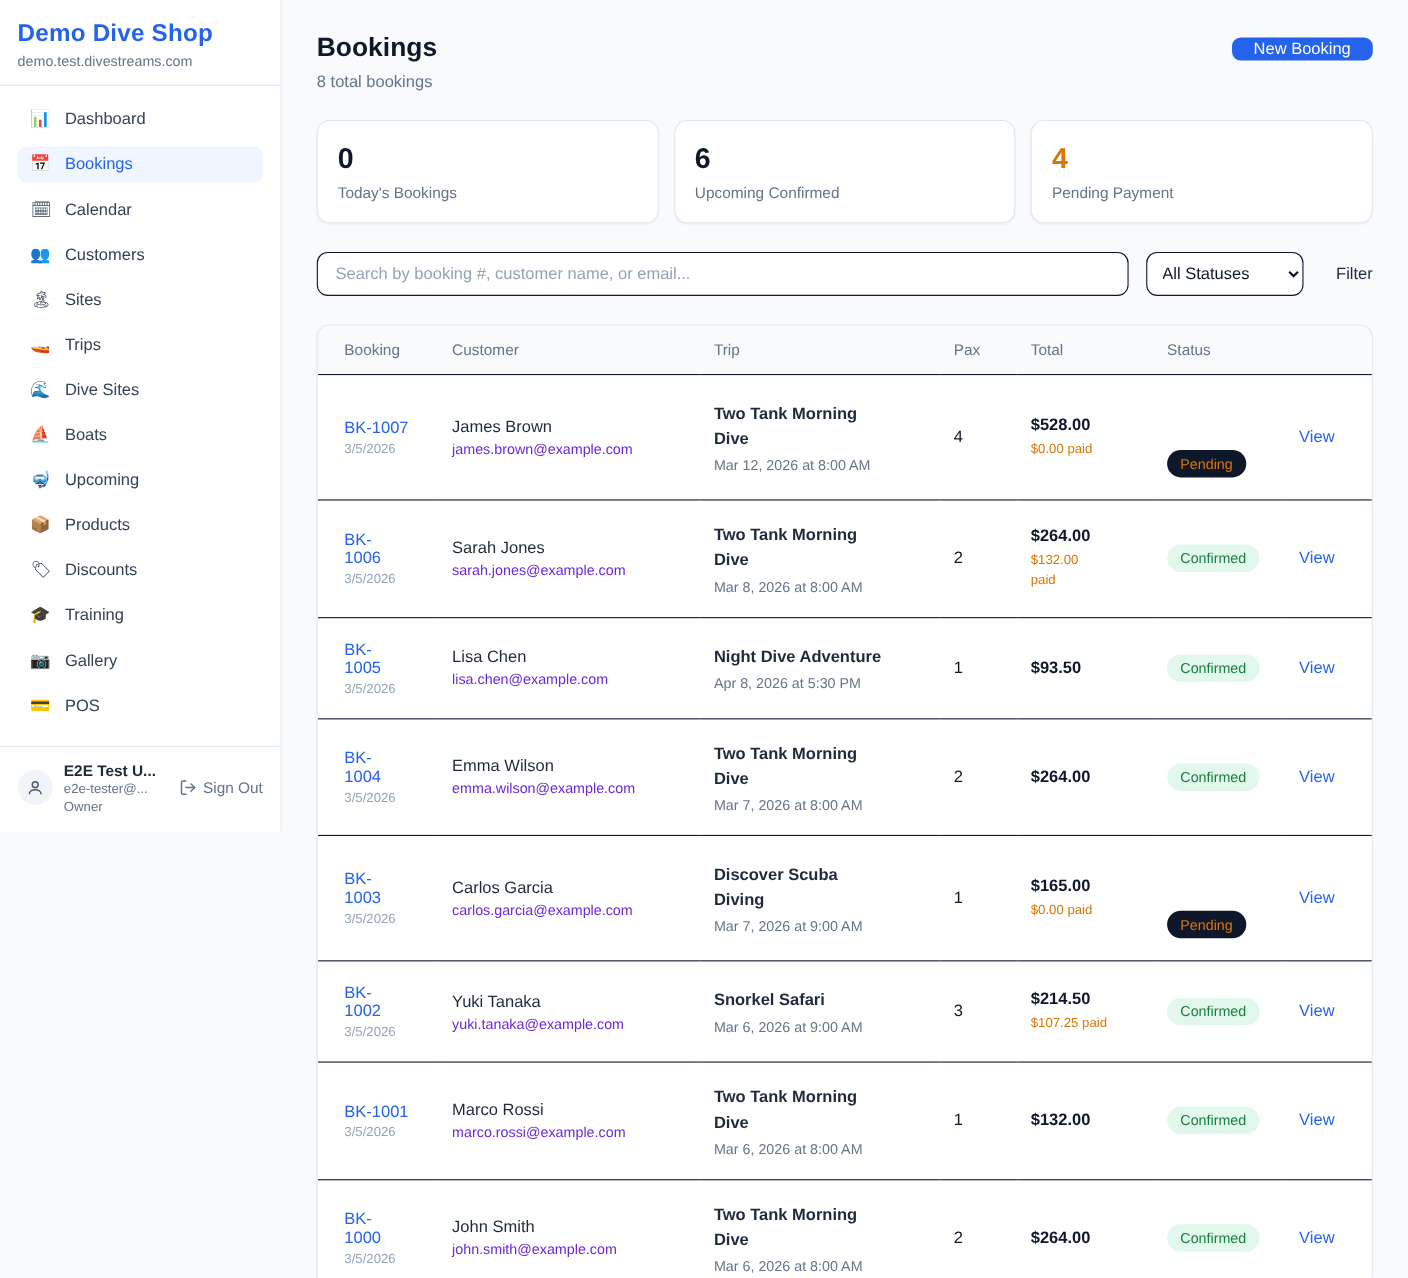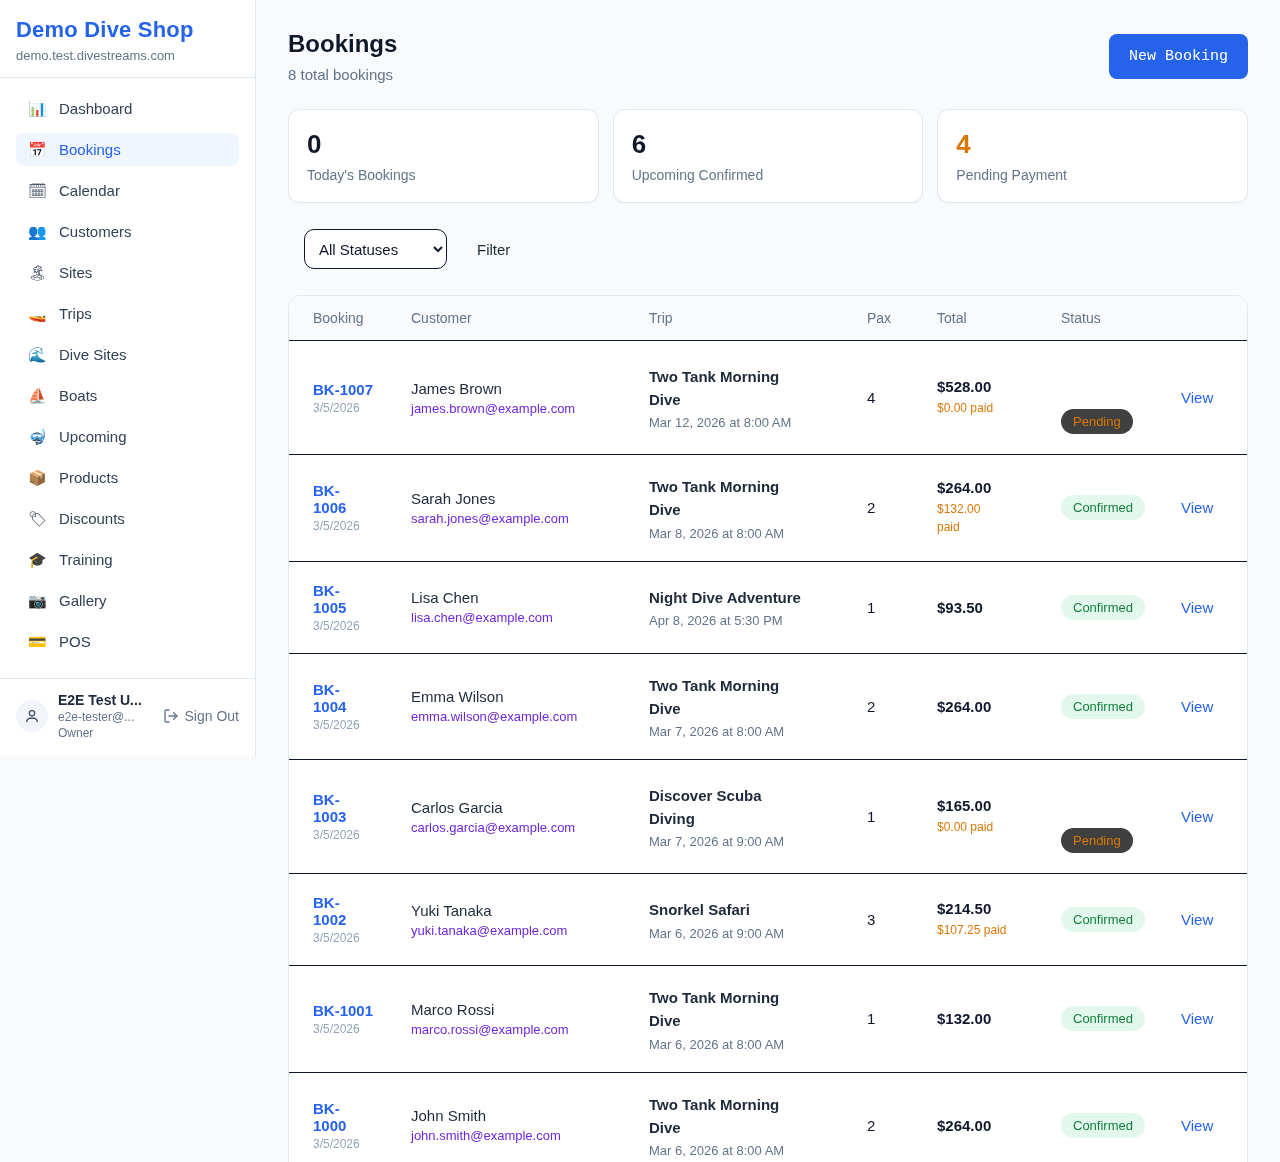--- a/index.html
+++ b/index.html
@@ -43,22 +43,22 @@
   .user-name { font-size: 14px; font-weight: bold; color: #1e293b; white-space: nowrap; }
   .user-email, .user-role { font-size: 12px; color: #64748b; margin-top: 2px; white-space: nowrap; }
   .signout { display: flex; align-items: center; gap: 6px; color: #64748b; font-size: 14px; cursor: pointer; white-space: nowrap; }
   
   .main { margin-left: 256px; padding: 30px 32px; }
   .page-header { display: flex; justify-content: space-between; align-items: flex-start; }
   .page-title { font-size: 24px; font-weight: bold; color: #0f172a; }
   .page-subtitle { font-size: 15px; color: #64748b; margin-top: 8px; }
   .btn-primary {
     background: #2563eb; color: #ffffff; border: none;
-    font-size: 15px; font-family: Liberation Mono, monospace;
-    padding: 14px 20px; border-radius: 8px; cursor: pointer;
+    font-size: 15px; font-family: Liberation Sans, sans-serif;
+    padding: 2px 20px; border-radius: 8px; cursor: pointer;
     margin-top: 4px;
   }
   
   .stats { display: flex; gap: 14px; margin-top: 26px; }
   .stat-card {
     flex: 1; background: #ffffff; border: 1px solid #e2e8f0; border-radius: 12px;
     padding: 19px 18px; box-shadow: 0 1px 2px rgba(15,23,42,.04);
   }
   .stat-value { font-size: 26px; font-weight: bold; color: #0f172a; }
   .stat-card.accent .stat-value { color: #d97706; }
@@ -87,33 +87,33 @@
     font-size: 14px; color: #64748b; padding: 14px 12px;
     border-bottom: 1px solid #0f172a;
   }
   th.first, td.first { padding-left: 24px; }
   tbody td {
     padding: 20px 12px; vertical-align: middle;
     border-bottom: 1px solid #0f172a;
     font-size: 15px;
   }
   tbody tr:last-child td { border-bottom: none; }
-  .bk-link { color: #2563eb; font-weight: bold; font-size: 15px; text-decoration: none; white-space: pre-line; cursor: pointer; display: inline-block; }
+  .bk-link { color: #2563eb; font-weight: normal; font-size: 15px; text-decoration: none; white-space: pre-line; cursor: pointer; display: inline-block; }
   .bk-date { font-size: 12px; color: #94a3b8; margin-top: 3px; }
   .cust-name { color: #1e293b; font-size: 15px; }
   .cust-email { color: #6d28d9; font-size: 13px; margin-top: 4px; }
   .trip-name { color: #1e293b; font-weight: bold; font-size: 15px; white-space: pre-line; line-height: 1.55; }
   .trip-date { color: #64748b; font-size: 13px; margin-top: 4px; }
   .c-pax { color: #0f172a; }
   .total-amt { font-weight: bold; font-size: 15px; color: #0f172a; }
   .paid { font-size: 12px; color: #d97706; margin-top: 4px; white-space: pre-line; line-height: 1.5; }
   .badge {
     display: inline-block; padding: 5px 12px; border-radius: 999px; font-size: 13px;
   }
-  .badge-pending { background: #404040; color: #d97706; margin-top: 48px; }
+  .badge-pending { background: #0f172a; color: #d97706; margin-top: 48px; }
   .badge-confirmed { background: #e3f8ec; color: #15803d; }
   .view-link { color: #2563eb; font-size: 15px; text-decoration: none; cursor: pointer; }
 </style>
 </head>
 <body>
 
 <div class="sidebar">
   <div class="brand">
     <div class="brand-title">Demo Dive Shop</div>
     <div class="brand-domain">demo.test.divestreams.com</div>
@@ -218,20 +218,21 @@
       <div class="stat-value">6</div>
       <div class="stat-label">Upcoming Confirmed</div>
     </div>
       <div class="stat-card accent">
       <div class="stat-value">4</div>
       <div class="stat-label">Pending Payment</div>
     </div>
     </div>
 
   <div class="filter-row">
+    <input class="search-input" type="text" placeholder="Search by booking #, customer name, or email..." style="">
     <select class="status-select">
       <option>All Statuses</option>
     </select>
     <span class="filter-link">Filter</span>
   </div>
 
   <div class="table-card">
     <table>
       <colgroup>
         <col style="width:110px">

